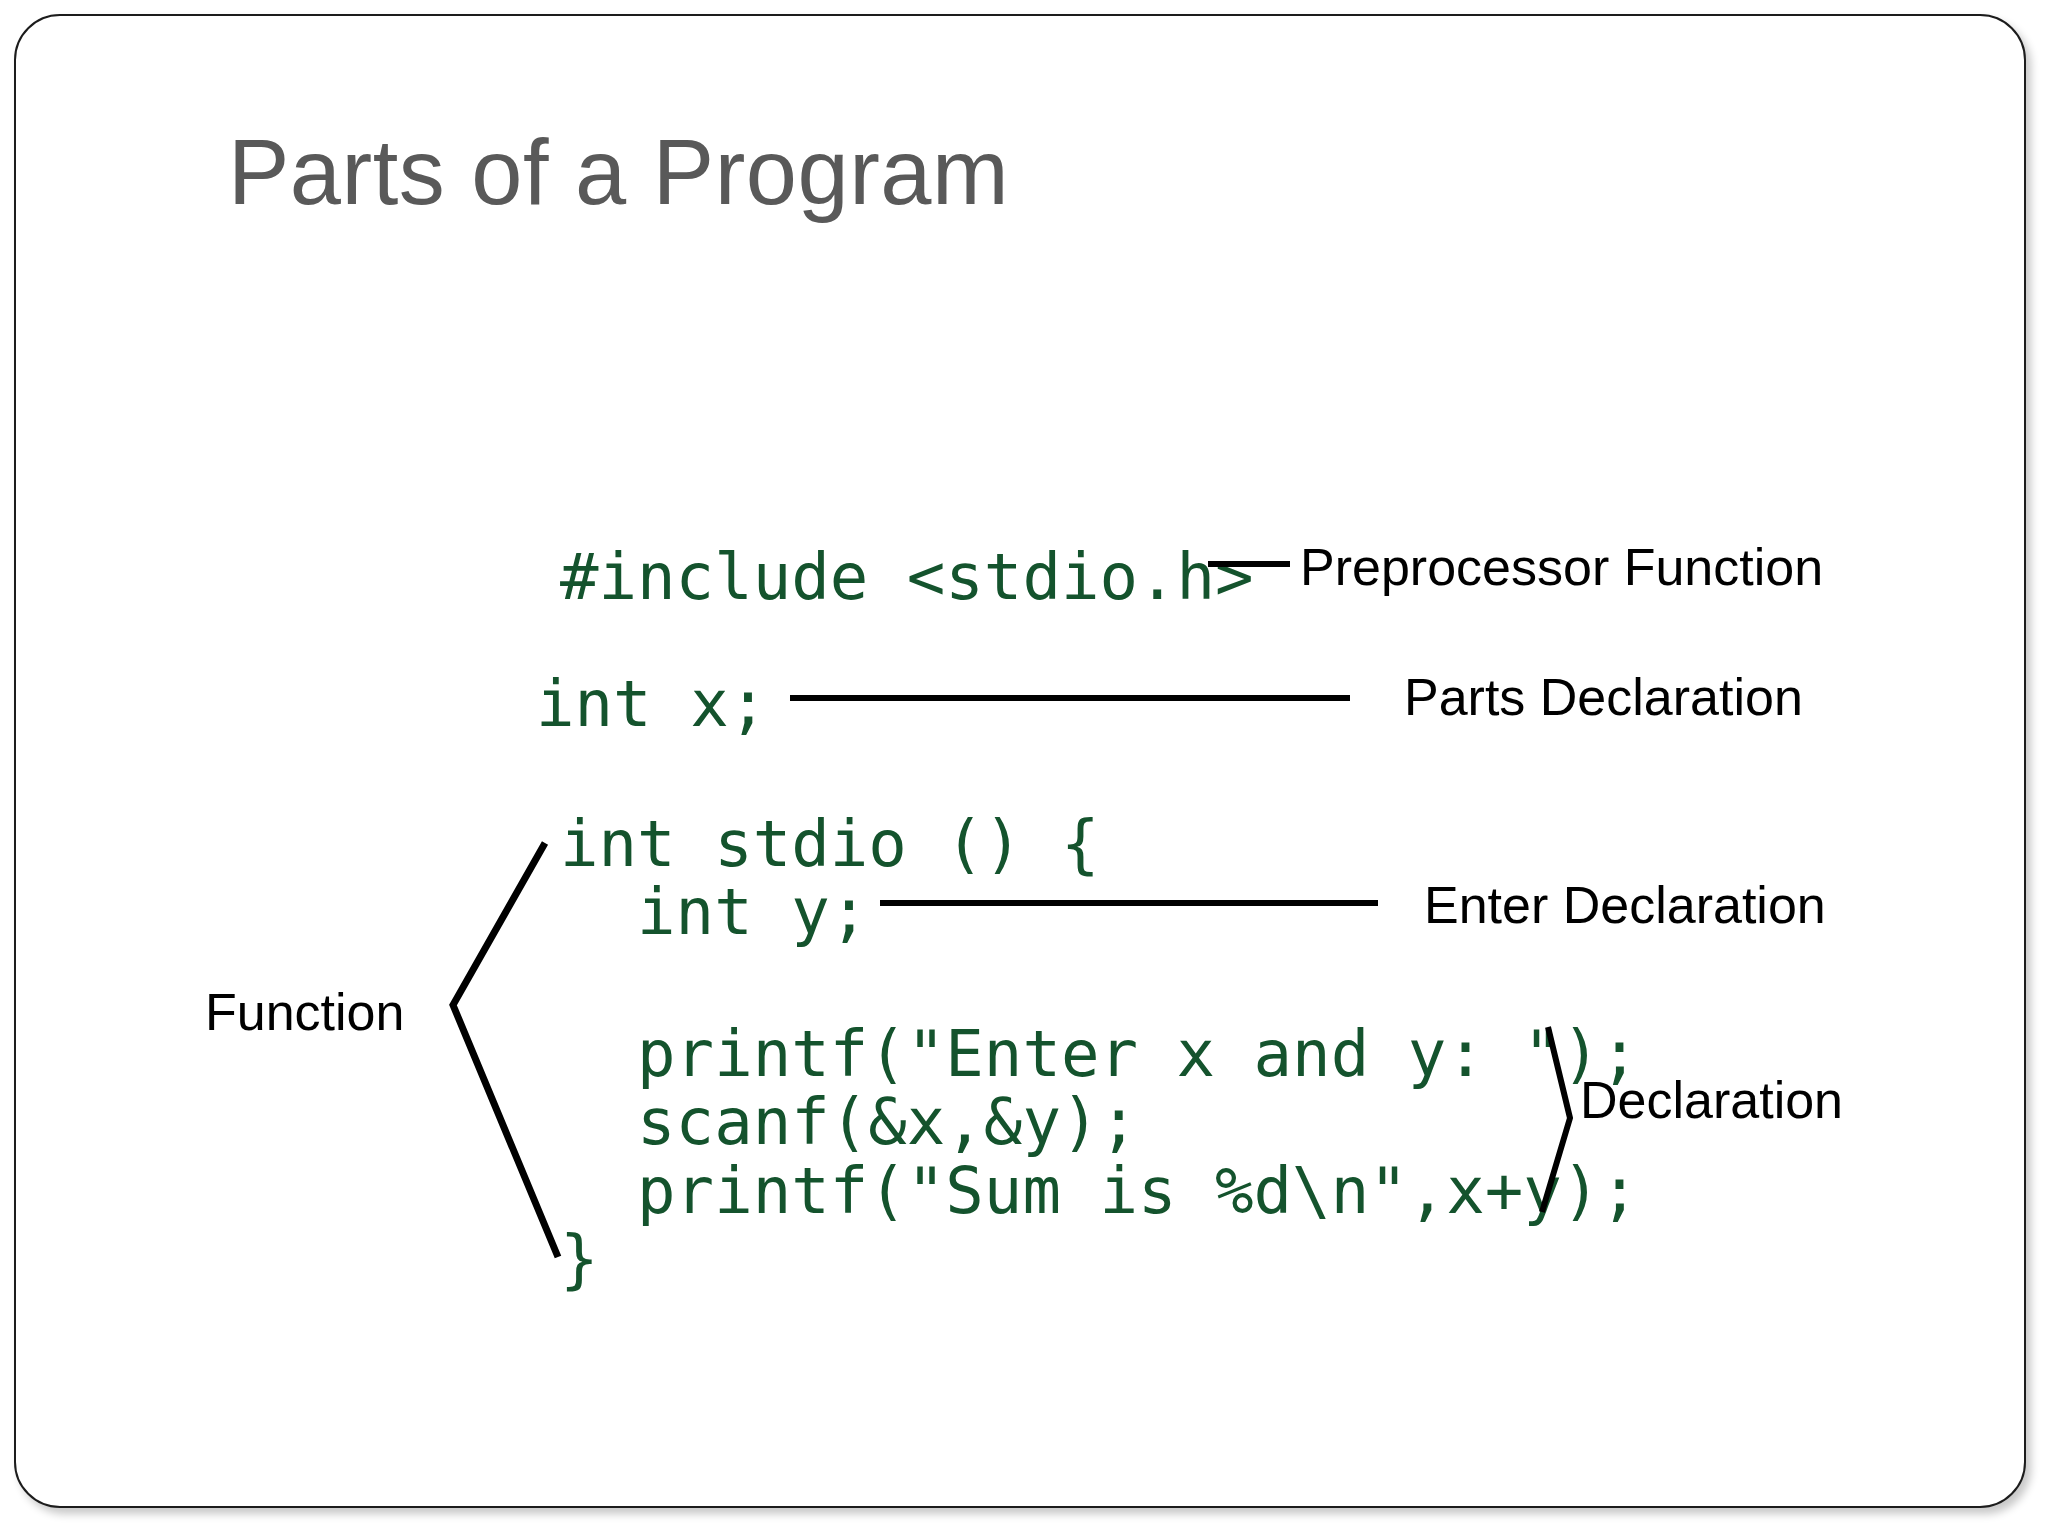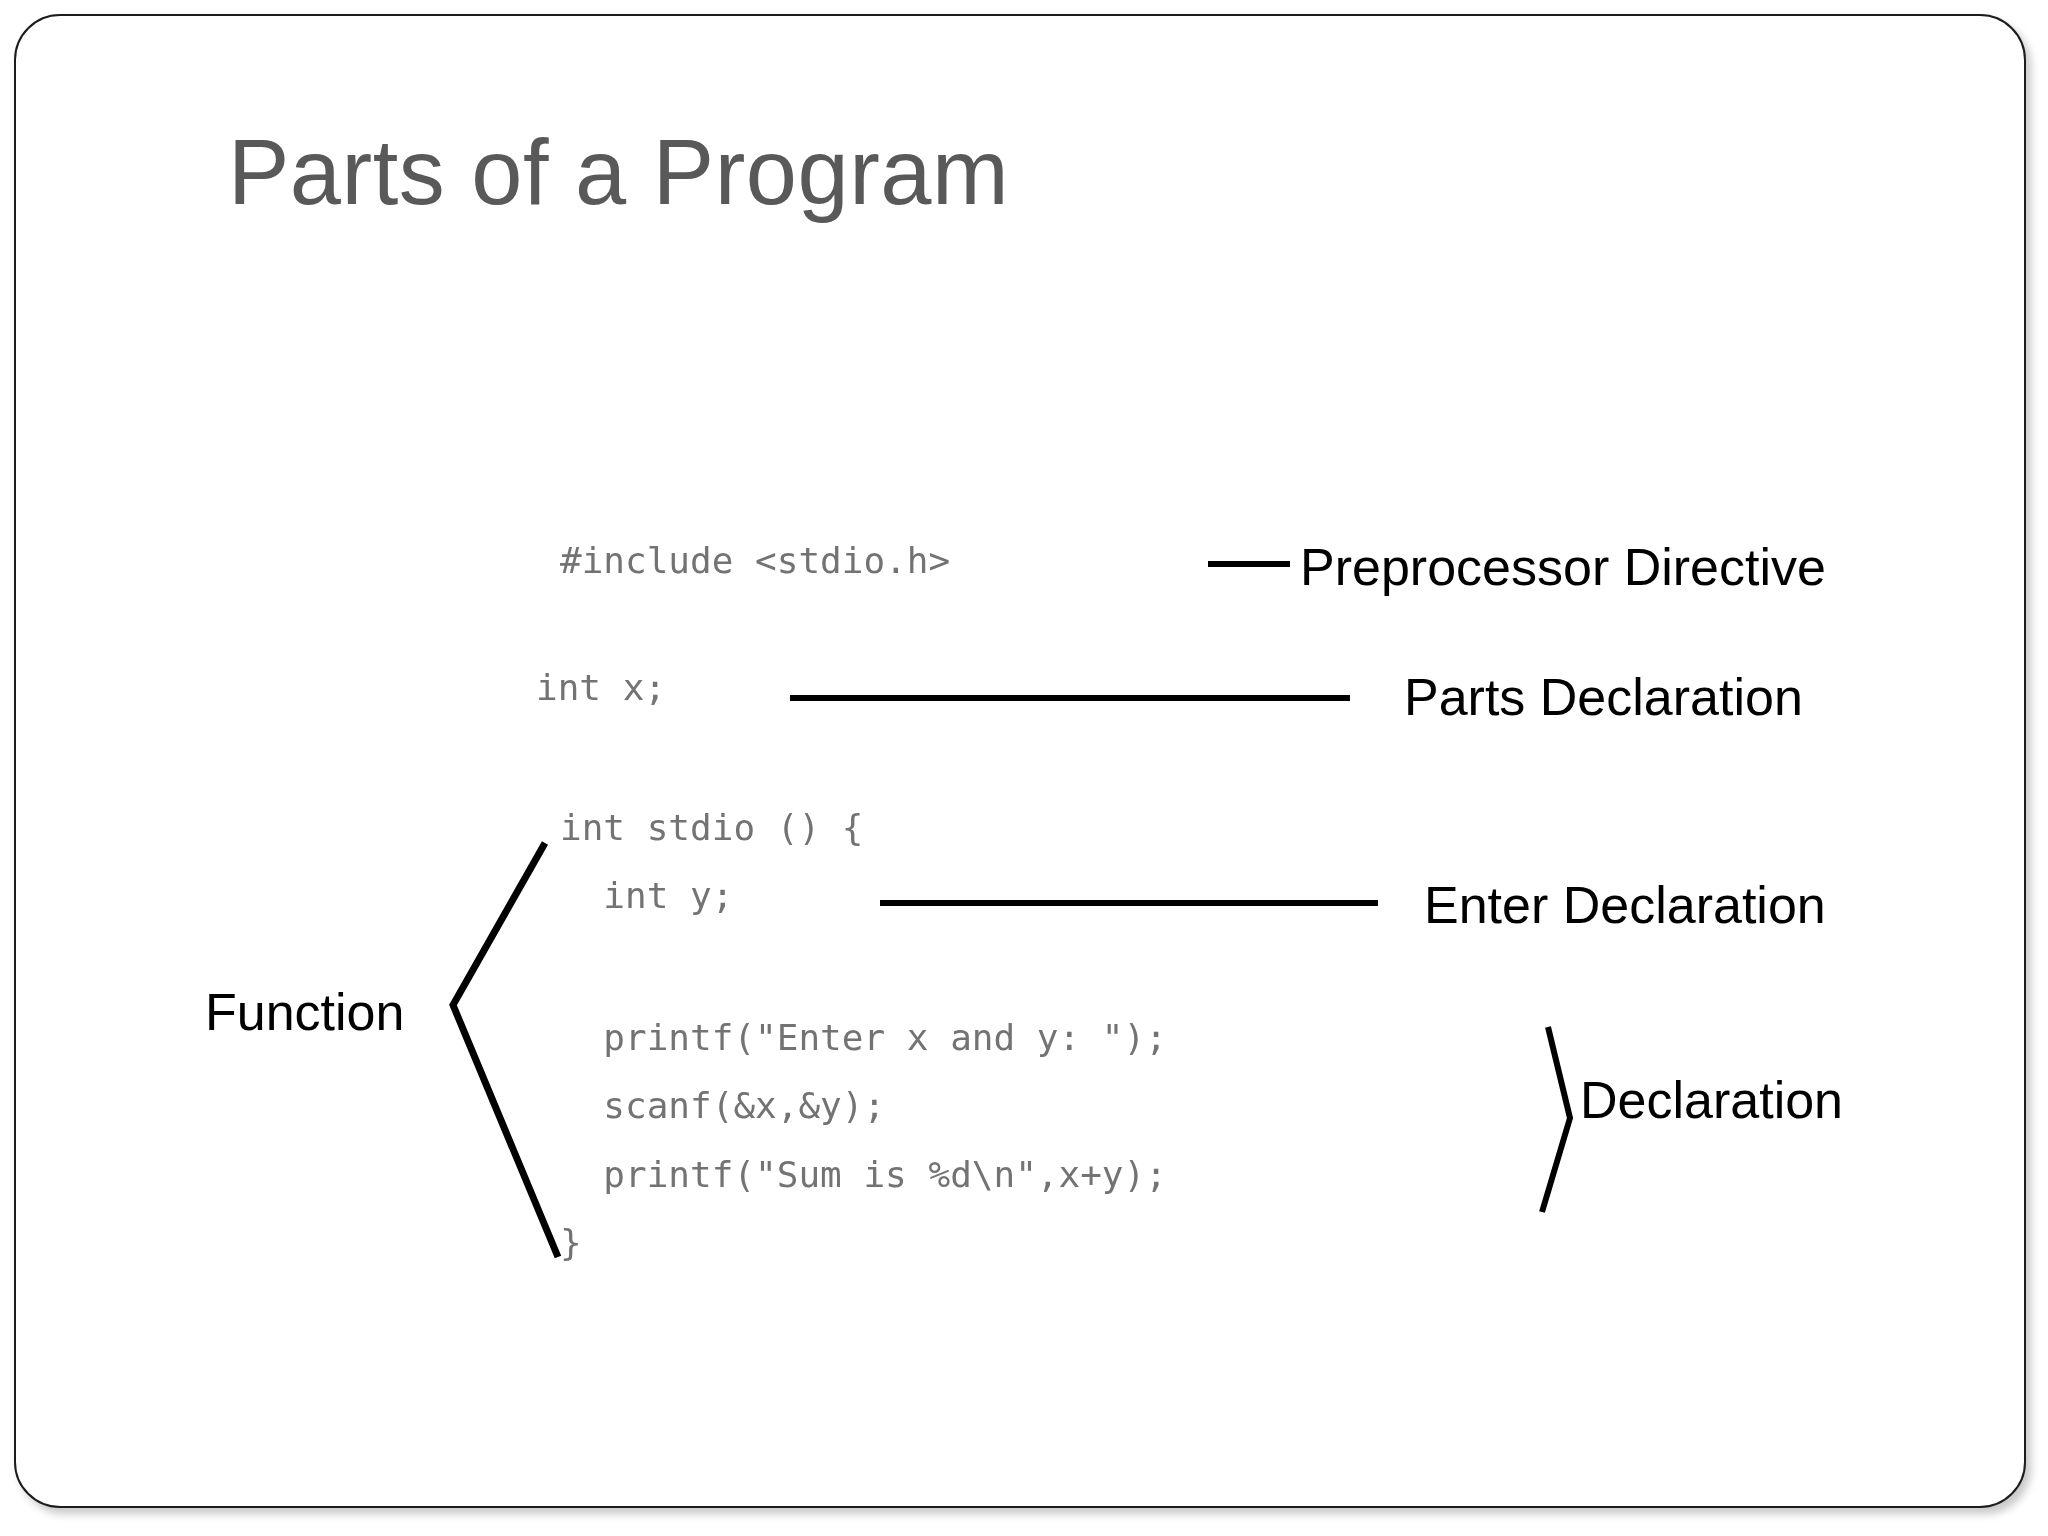--- a/index.html
+++ b/index.html
@@ -44,23 +44,23 @@
     font-weight: 400;
     color: #595959;
     letter-spacing: 0.5px;
     white-space: nowrap;
   }
 
   
   .code-line {
     position: absolute;
     font-family: "DejaVu Sans Mono", "Liberation Mono", monospace;
-    font-size: 36px;
+    font-size: 64px;
     font-weight: 400;
-    color: #737373;
+    color: #14532d;
     white-space: pre;
     letter-spacing: 0px;
   }
 
   
   .annot-label {
     position: absolute;
     font-family: "Liberation Sans", sans-serif;
     font-size: 52px;
     font-weight: 400;
@@ -106,21 +106,21 @@
 
   <svg id="connectors" viewBox="0 0 2048 1536">
     <line x1="1208" y1="564" x2="1290" y2="564" stroke="#000000" stroke-width="6"></line>
     <line x1="790" y1="698" x2="1350" y2="698" stroke="#000000" stroke-width="6"></line>
     <line x1="880" y1="903" x2="1378" y2="903" stroke="#000000" stroke-width="6"></line>
     <polyline points="1548,1027 1570,1118 1542,1212" fill="none" stroke="#000000" stroke-width="6" stroke-linejoin="miter" stroke-linecap="butt"></polyline>
     <polyline points="545,843 453,1005 558,1257" fill="none" stroke="#000000" stroke-width="7" stroke-linejoin="miter" stroke-linecap="butt"></polyline>
   </svg>
 
   <div>
-    <div class="annot-label" style="left:1300px; top:537px;">Preprocessor Directive</div>
+    <div class="annot-label" style="left:1300px; top:537px;">Preprocessor Function</div>
 
     <div class="annot-label" style="left:1404px; top:667px;">Parts Declaration</div>
 
     <div class="annot-label" style="left:1424px; top:875px;">Enter Declaration</div>
 
     <div class="annot-label" style="left:1580px; top:1070px;">Declaration</div>
 
     <div class="annot-label" style="left:205px; top:982px;">Function</div>
   </div>
 

